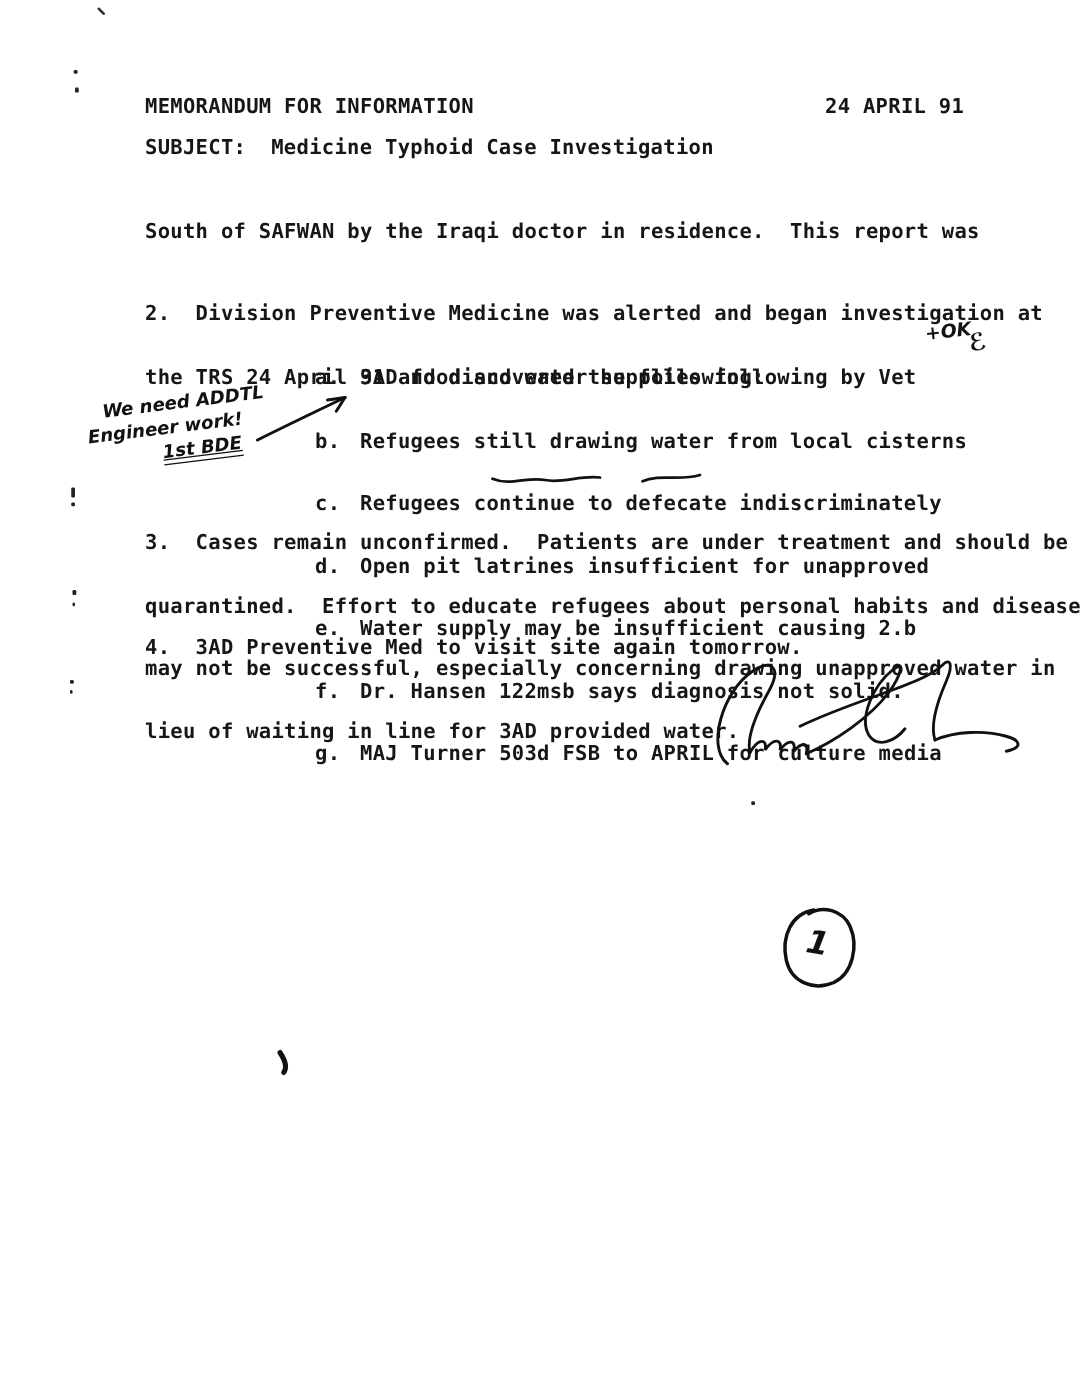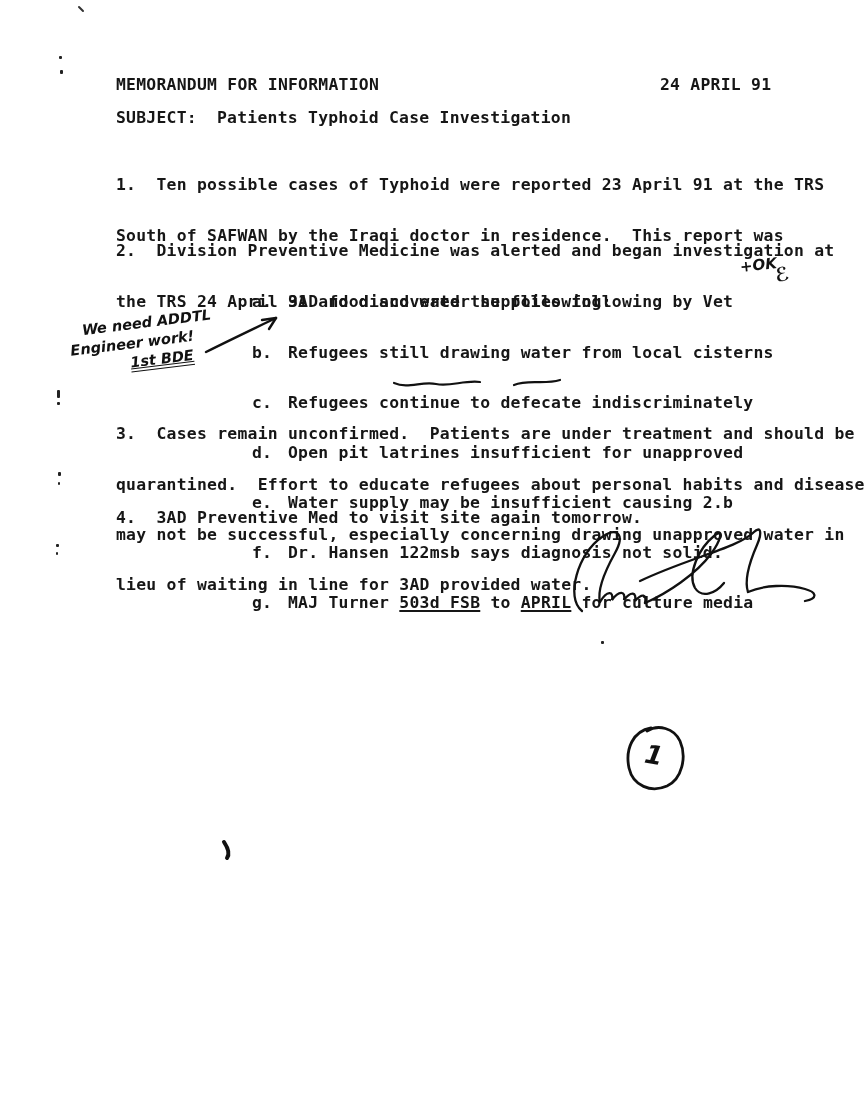--- a/index.html
+++ b/index.html
@@ -5,21 +5,21 @@
   html,body{margin:0;padding:0;}
   body{width:864px;height:1108px;background:#ffffff;position:relative;overflow:hidden;
        font-family:"DejaVu Sans Mono", monospace;}
   .page{position:absolute;left:0;top:0;width:864px;height:1108px;background:#fff;margin-left:48px;}
   .type{position:absolute;color:#161616;font-weight:bold;font-size:16.4px;line-height:16.7px;
         white-space:pre;letter-spacing:0.25px;}
   .subject-text{margin-left:20px;}
   .items{position:absolute;left:204px;top:261px;}
   .item-row{display:flex;height:16.7px;}
   .item-letter{display:inline-block;width:36px;white-space:pre;}
-  .uline{text-decoration:underline;text-underline-offset:2px;text-decoration-thickness:1.5px;}
+  .uline{text-underline-offset:2px;text-decoration-thickness:1.5px;}
   .hand{position:absolute;color:#111;font-family:"DejaVu Sans", sans-serif;
         font-style:italic;font-weight:bold;}
   .note{left:22px;top:314px;font-size:14.5px;line-height:19px;transform:rotate(-7deg);}
   .note-l1{padding-left:14px;}
   .note-l3{padding-left:58px;}
   .note-l3 span{display:inline-block;text-decoration:underline;border-bottom:1.5px solid #111;
         padding-bottom:1px;line-height:15px;}
   .vet-ok{left:692px;top:256px;font-size:15px;transform:rotate(-6deg);}
   .vet-initial{left:727px;top:263px;font-size:19px;transform:rotate(-12deg);}
   .page-num{left:597px;top:740px;font-size:26px;transform:rotate(10deg);}
@@ -27,24 +27,23 @@
   .speck{position:absolute;background:#222;border-radius:1px;}
 </style>
 </head>
 <body>
 
 <div class="page">
 
   <div class="type" style="left:68px;top:77px;">MEMORANDUM FOR INFORMATION</div>
   <div class="type" style="left:612px;top:77px;">24 APRIL 91</div>
 
-  <div class="type" style="left:68px;top:110px;"><span>SUBJECT:</span><span class="subject-text">Patients Typhoid Case Investigation</span></div>
+  <div class="type" style="left:68px;top:110px;"><span>SUBJECT:</span><span class="subject-text">Medicine Typhoid Case Investigation</span></div>
 
   <div class="type" style="left:68px;top:144px;">
-    <div>1.  Ten possible cases of Typhoid were reported 23 April 91 at the TRS</div>
     <div>South of SAFWAN by the Iraqi doctor in residence.  This report was</div>
   </div>
 
   <div class="type" style="left:68px;top:210px;">
     <div>2.  Division Preventive Medicine was alerted and began investigation at</div>
     <div>the TRS 24 April 91 and discovered the following:</div>
   </div>
 
   <div class="type items">
     <div class="item-row"><span class="item-letter">a.</span><span>3AD food and water supplies following by Vet</span></div>

